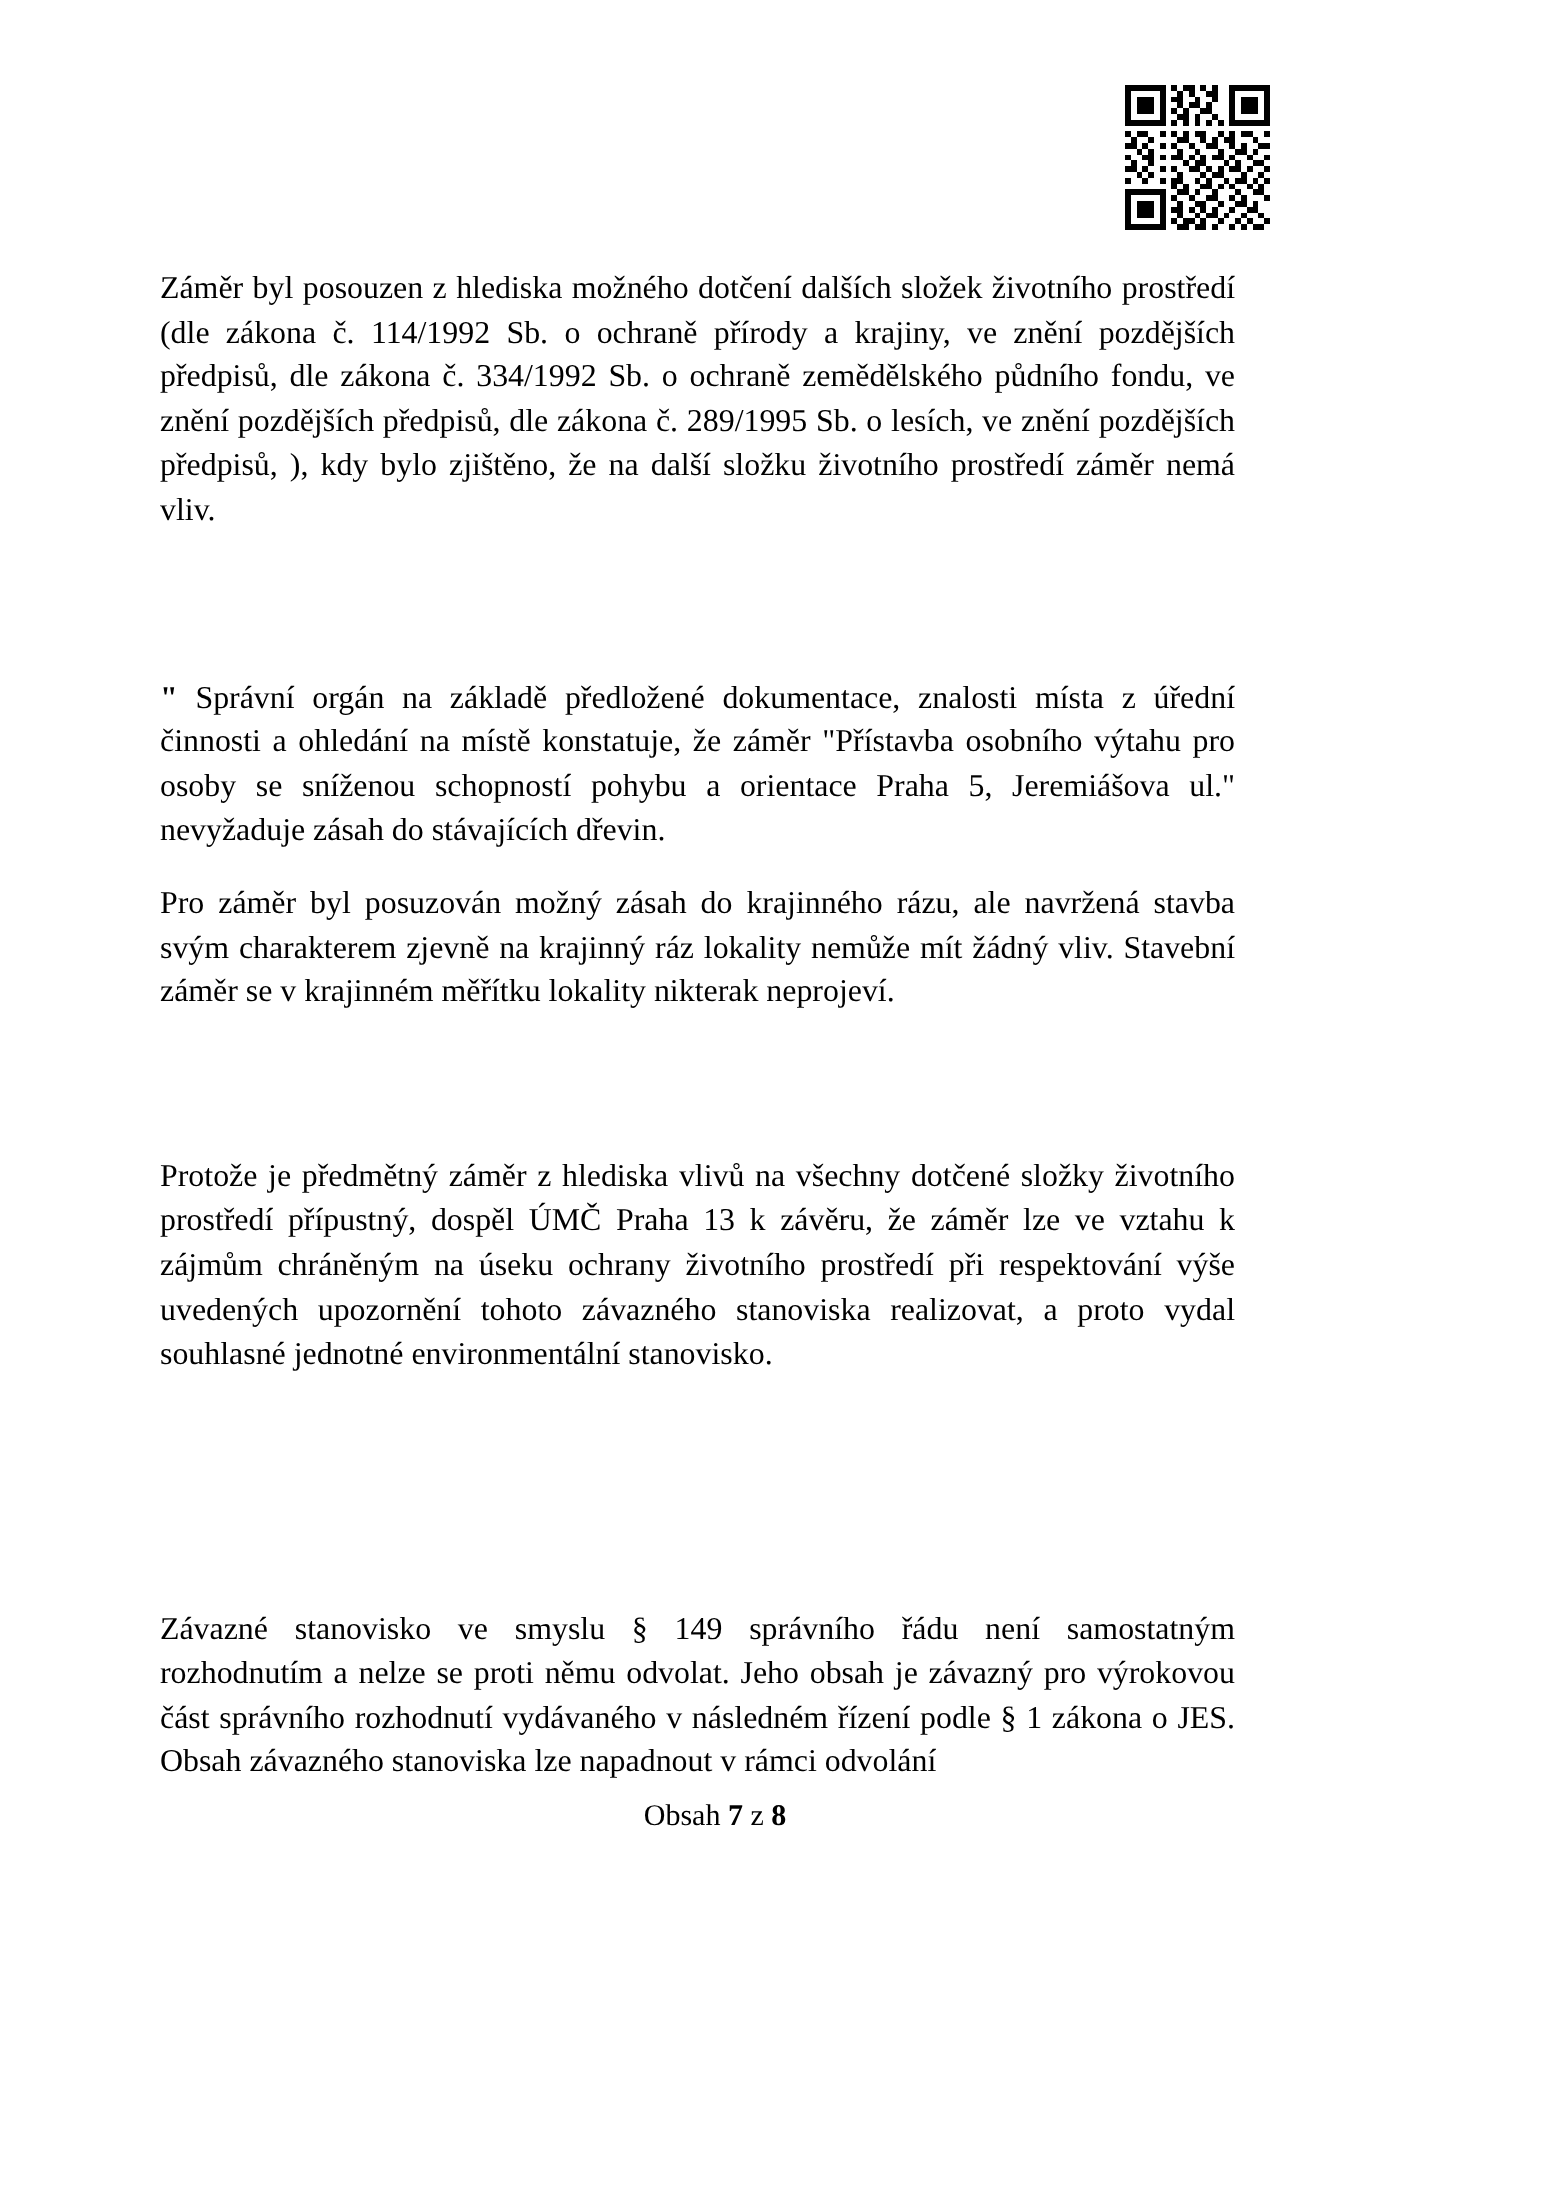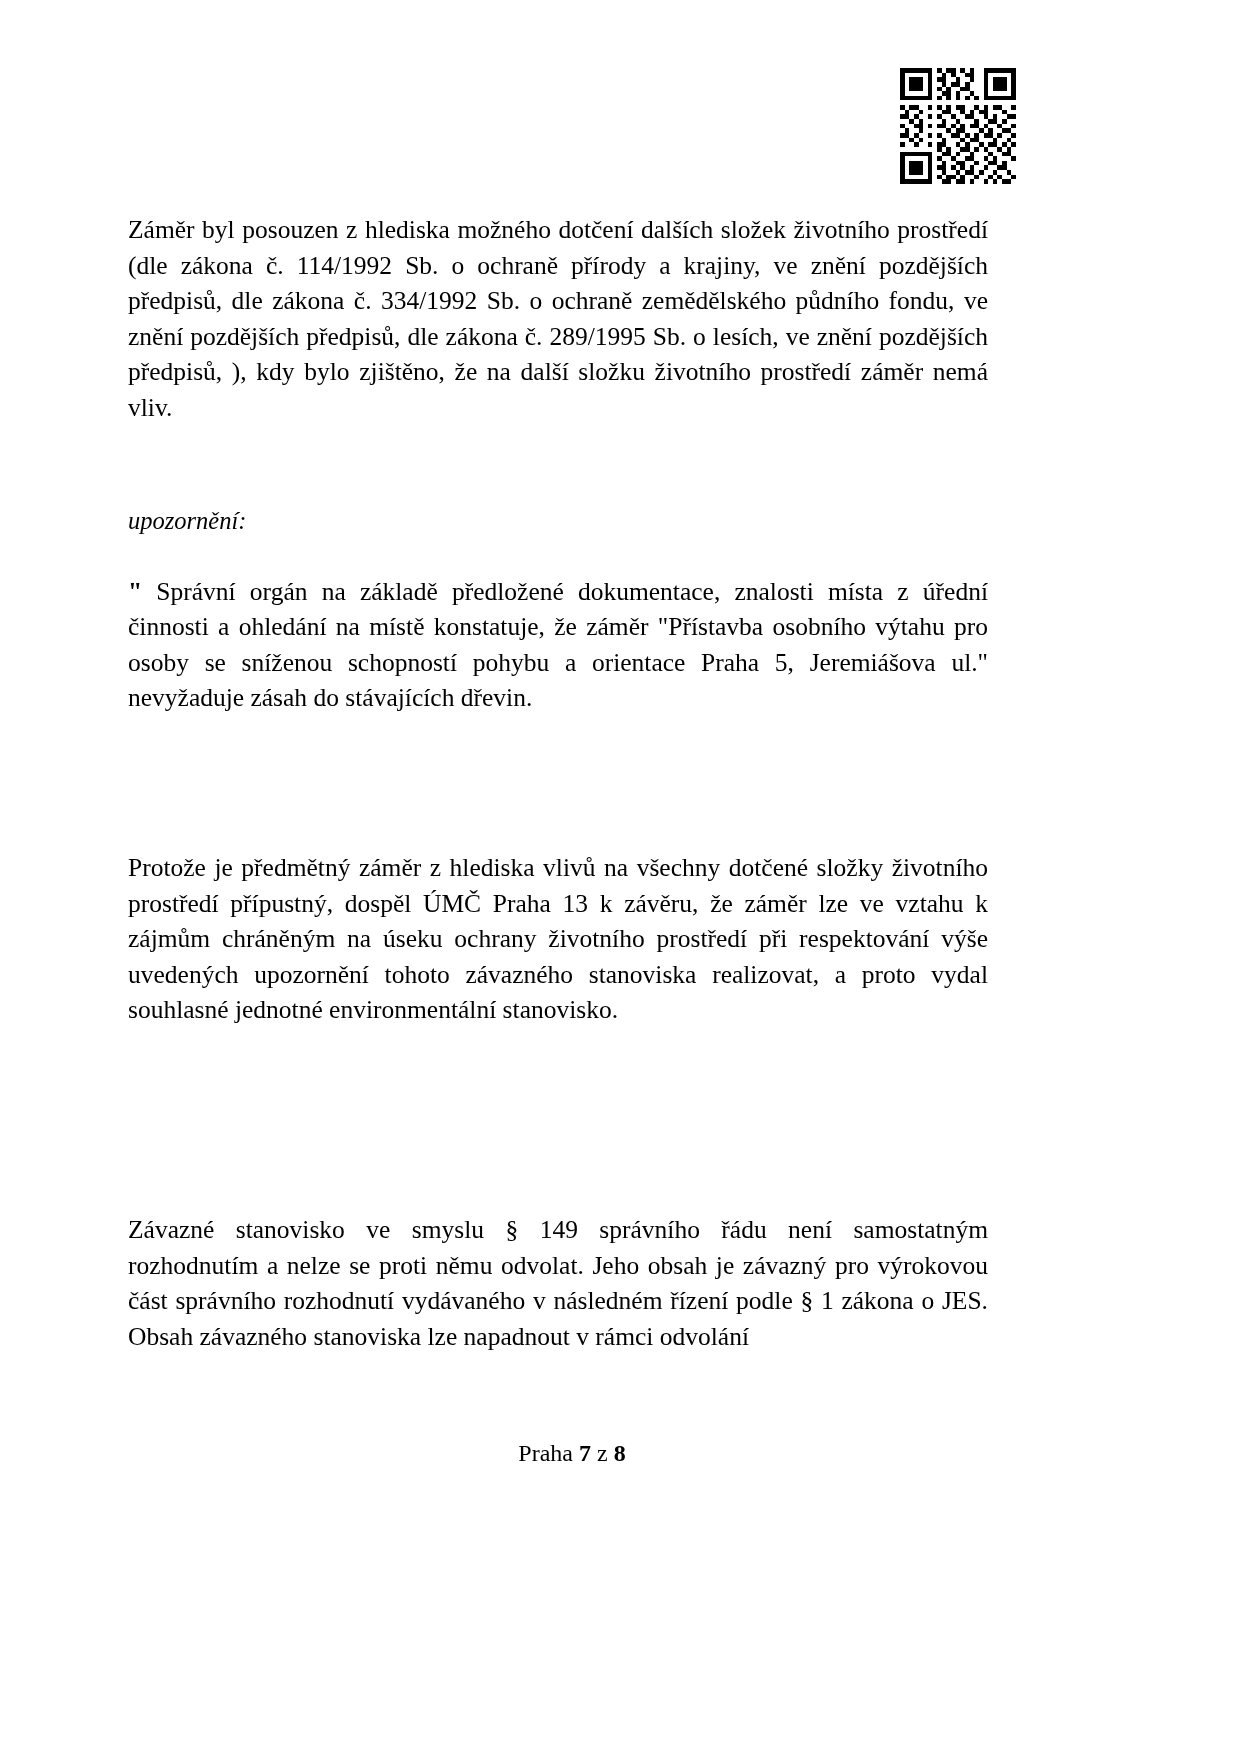--- a/index.html
+++ b/index.html
@@ -263,42 +263,42 @@
       </g>
     </svg>
   </div>
 
   <div class="content">
 
     <p class="body">Záměr byl posouzen z hlediska možného dotčení dalších složek životního prostředí (dle zákona č. 114/1992 Sb. o ochraně přírody a krajiny, ve znění pozdějších předpisů, dle zákona č. 334/1992 Sb. o ochraně zemědělského půdního fondu, ve znění pozdějších předpisů, dle zákona č. 289/1995 Sb. o lesích, ve znění pozdějších předpisů, ), kdy bylo zjištěno, že na další složku životního prostředí záměr nemá vliv.</p>
 
     <div class="gap-xl"></div>
 
-    <p class="notice-label">upozornění:</p>
 
     <div class="gap-md"></div>
 
     <p class="body"><span class="quote-open">"</span><span> Správní orgán na základě předložené dokumentace, znalosti místa z úřední činnosti a ohledání na místě konstatuje, že záměr "Přístavba osobního výtahu pro osoby se sníženou schopností pohybu a orientace Praha 5, Jeremiášova ul." nevyžaduje zásah do stávajících dřevin.</span></p>
 
     <div class="gap-sm"></div>
 
+    <p class="body">Pro záměr byl posuzován možný zásah do krajinného rázu, ale navržená stavba svým charakterem zjevně na krajinný ráz lokality nemůže mít žádný vliv. Stavební záměr se v krajinném měřítku lokality nikterak neprojeví.</p>
 
     <div class="gap-xxl"></div>
 
     <p class="body">Protože je předmětný záměr z hlediska vlivů na všechny dotčené složky životního prostředí přípustný, dospěl ÚMČ Praha 13 k závěru, že záměr lze ve vztahu k zájmům chráněným na úseku ochrany životního prostředí při respektování výše uvedených upozornění tohoto závazného stanoviska realizovat, a proto vydal souhlasné jednotné environmentální stanovisko.</p>
 
     <div class="gap-xxl"></div>
     <div class="gap-md"></div>
 
 
     <div class="gap-md"></div>
 
     <p class="body">Závazné stanovisko ve smyslu § 149 správního řádu není samostatným rozhodnutím a nelze se proti němu odvolat. Jeho obsah je závazný pro výrokovou část správního rozhodnutí vydávaného v následném řízení podle § 1 zákona o JES. Obsah závazného stanoviska lze napadnout v rámci odvolání</p>
   </div>
 
   <div class="footer">
-    <span>Praha</span>
+    <span>Obsah</span>
     <span class="pnum">7</span>
     <span>z</span>
     <span class="pnum">8</span>
   </div>
 
 </div>
 
 </body></html>

